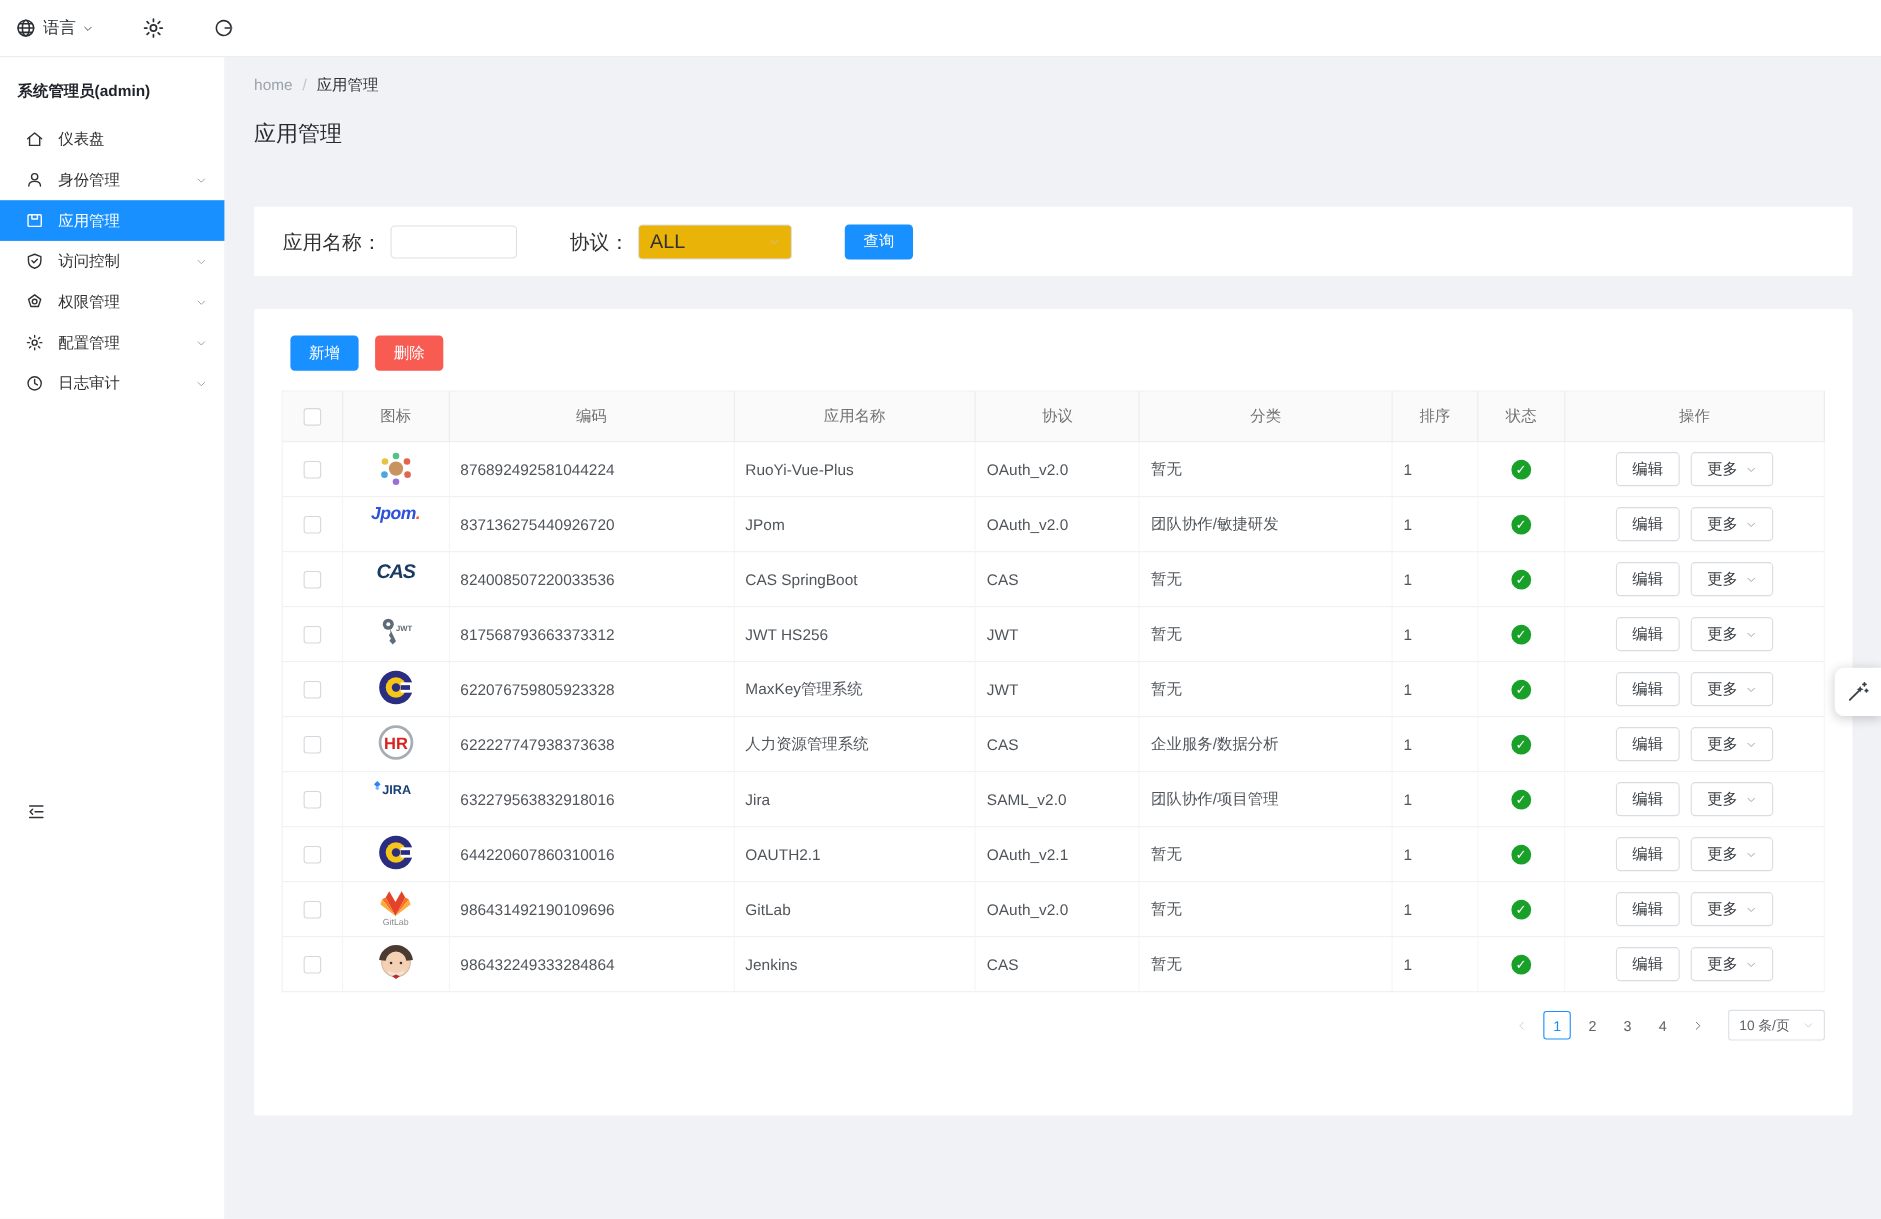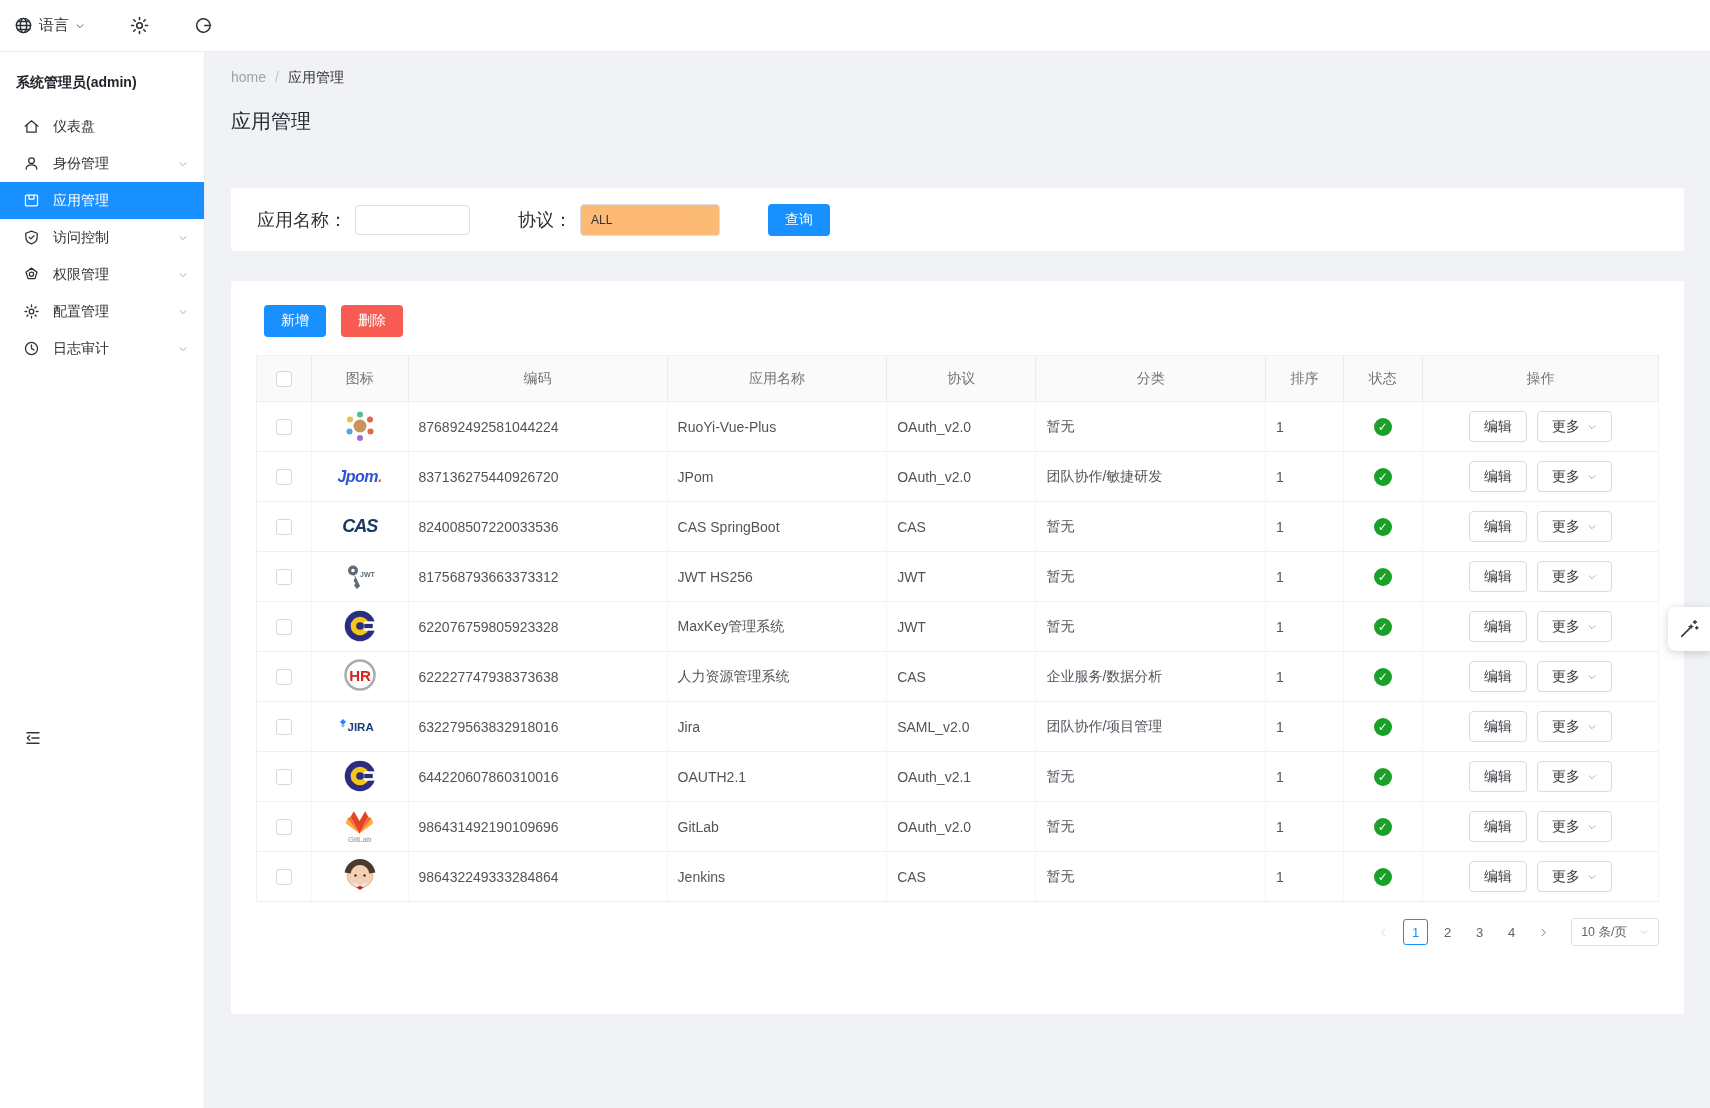--- a/index.html
+++ b/index.html
@@ -41,42 +41,42 @@
   .bc-cur { color:#303133; }
   .page-title { margin-top:21px; font-size:20px; font-weight:500; color:#262b33; }
   
   .filter-card { margin-top:53px; height:63px; background:#fff; border-radius:2px;
     display:flex; align-items:center; padding:0 26px; }
   .f-label { font-size:18px; color:#303133; }
   .f-input { width:115px; height:30px; border:1px solid #dcdfe6; border-radius:4px;
     margin-left:8px; padding:0 8px; font-size:14px; outline:none; background:#fff; }
   .f-select { width:140px; height:32px; border:1px solid #dcdfe6; border-radius:4px;
     margin-left:8px; display:flex; align-items:center; justify-content:space-between;
-    padding:0 10px; font-size:12px; color:#303133; cursor:pointer; background:#fdba74; }
+    padding:0 10px; font-size:18px; color:#303133; cursor:pointer; background:#eab308; }
   .f-select .chev { color:#c0c4cc; display:flex; }
   .gap48 { margin-left:48px; }
   .btn { height:31px; padding:16px 17px; border:none; border-radius:4px; font-size:14px;
     color:#fff; cursor:pointer; display:inline-flex; align-items:center; font-family:Liberation Mono, monospace; }
   .btn-primary { background:#1890ff; }
   .btn-danger  { background:#f85b52; }
   
   .table-card { margin-top:30px; background:#fff; border-radius:2px;
     padding:24px 25px 68px; position:relative; }
   .toolbar { display:flex; gap:15px; margin-left:8px; }
   table.apps { width:100%; border-collapse:collapse; margin-top:18px; font-size:14px;
     color:#50555b; border:1px solid #f1f1f1; }
   table.apps th { height:46px; background:#fafafa; font-weight:400; color:#737373;
     border-bottom:1px solid #ebeef5; border-right:1px solid #ececec; text-align:center; }
   table.apps th:last-child { border-right:1px solid #ececec; }
   table.apps td { height:50px; border-bottom:1px solid #f0f0f0; border-right:1px solid #f5f5f5; }
   table.apps td.c { text-align:center; }
   table.apps td.t { text-align:left; padding-left:10px; }
   .cb { display:inline-block; width:16px; height:16px; border:1px solid #d4d7dd;
     border-radius:3px; background:#fff; vertical-align:middle; cursor:pointer; }
-  .app-icon { display:inline-flex; align-items:center; justify-content:center; min-height:36px; }
+  .app-icon { display:inline-flex; justify-content:center; min-height:36px; }
   .status-ok { display:inline-flex; width:18px; height:18px; border-radius:50%;
     background:#18a029; color:#fff; font-size:12px; font-weight:700;
     align-items:center; justify-content:center; }
   .ops { display:inline-flex; gap:10px; }
   .op-btn { height:31px; padding:0 14px; background:#fff; border:1px solid #d9dce1;
     border-radius:4px; font-size:14px; color:#363b40; cursor:pointer;
     display:inline-flex; align-items:center; gap:7px; font-family:inherit; }
   .op-btn .mchev { color:#8a9099; display:flex; }
   
   .pagination { display:flex; justify-content:flex-end; align-items:center;

